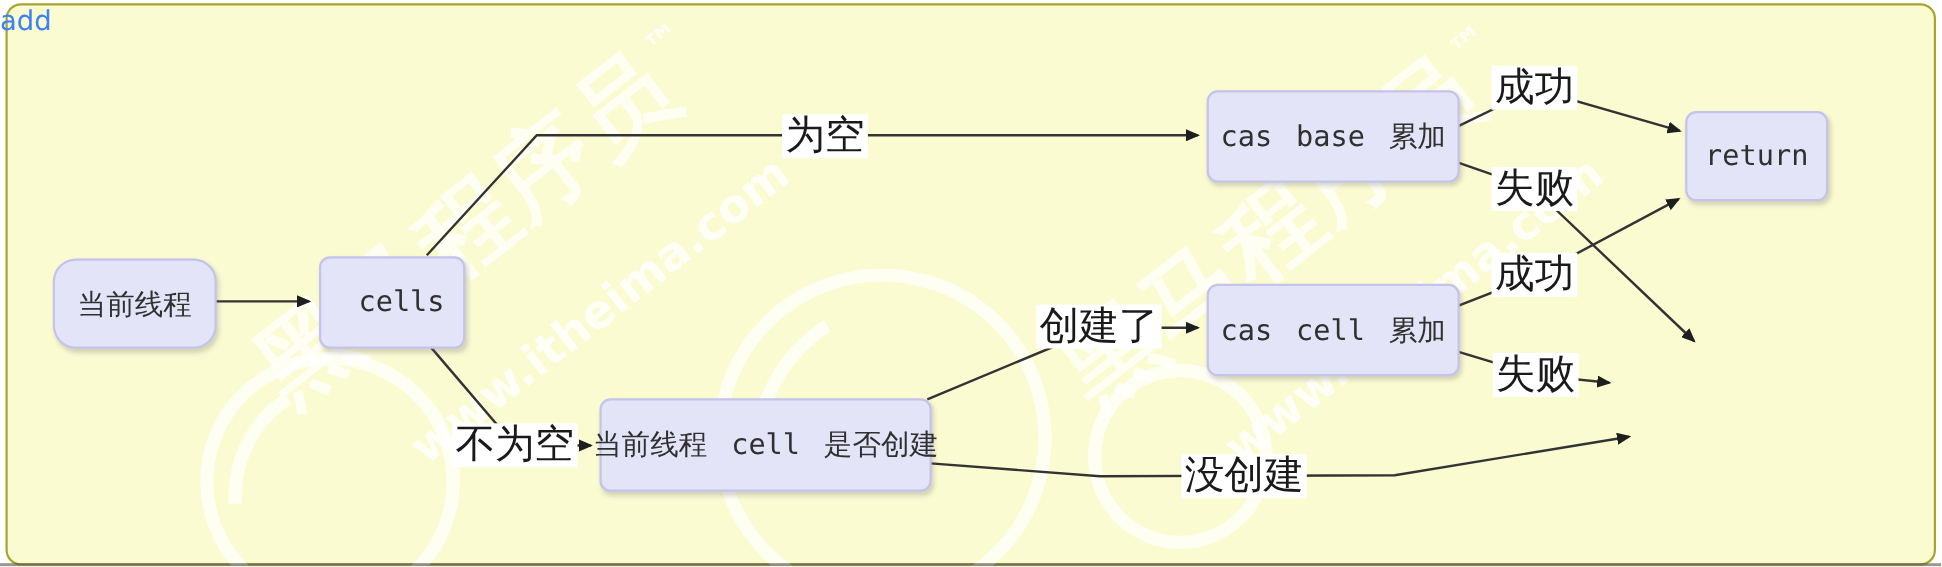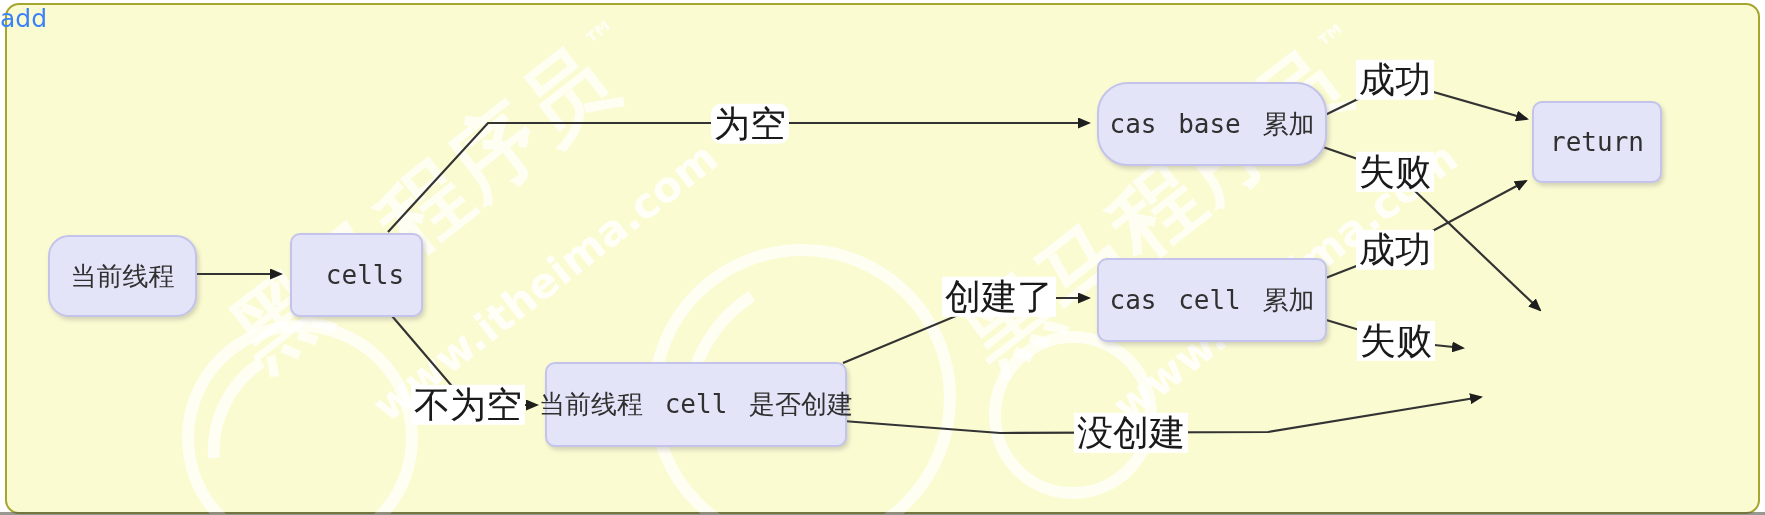--- a/index.html
+++ b/index.html
@@ -71,26 +71,26 @@
       <polyline points="1323,319 1396,341 1463,348" marker-end="url(#arr)"></polyline>
       <polyline points="843,363 999,298 1089,298" marker-end="url(#arr)"></polyline>
       <polyline points="843,421 1000,433 1268,432 1481,397" marker-end="url(#arr)"></polyline>
     </g>
   </svg>
 
   <div class="title">add</div>
 
   <div class="node" style="left:48px;top:235px;width:145px;height:78px;border-radius:21px;">当前线程</div>
   <div class="node" style="left:290px;top:233px;width:112px;height:80px;padding-left:17px;">cells</div>
-  <div class="node" style="left:1097px;top:82px;width:226px;height:80px;border-radius:31px;">cas base 累加</div>
+  <div class="node" style="left:1097px;top:82px;width:226px;height:80px;">cas base 累加</div>
   <div class="node" style="left:545px;top:362px;width:298px;height:81px;">当前线程 cell 是否创建</div>
   <div class="node" style="left:1097px;top:258px;width:226px;height:80px;">cas cell 累加</div>
   <div class="node" style="left:1532px;top:101px;width:126px;height:78px;">return</div>
 
-  <div class="elabel" style="left:750px;top:124px;border-radius:10px;">为空</div>
+  <div class="elabel" style="left:750px;top:124px;">为空</div>
   <div class="elabel" style="left:468px;top:405px;">不为空</div>
   <div class="elabel" style="left:1395px;top:80px;">成功</div>
   <div class="elabel" style="left:1395px;top:172px;">失败</div>
   <div class="elabel" style="left:1395px;top:250px;">成功</div>
   <div class="elabel" style="left:1396px;top:341px;">失败</div>
   <div class="elabel" style="left:999px;top:297px;">创建了</div>
   <div class="elabel" style="left:1131px;top:433px;">没创建</div>
 
   <div class="bottom-strip"></div>
 </div>

